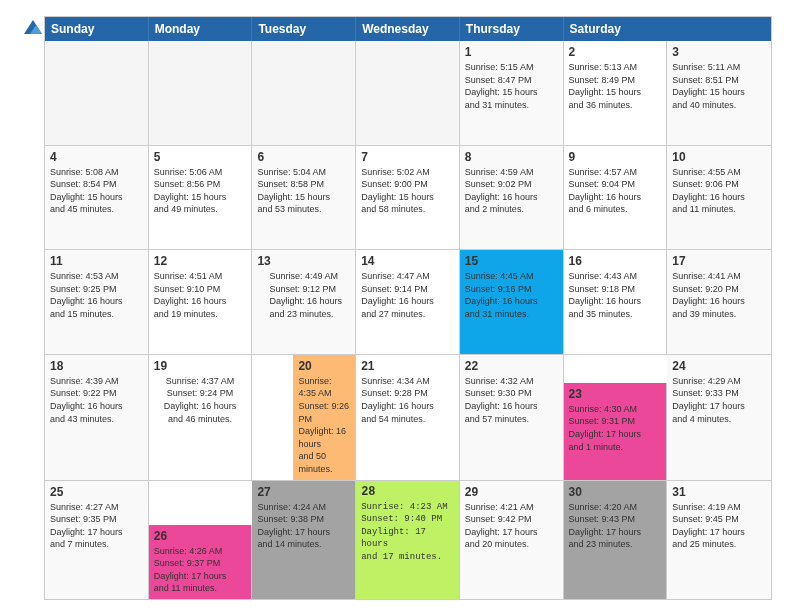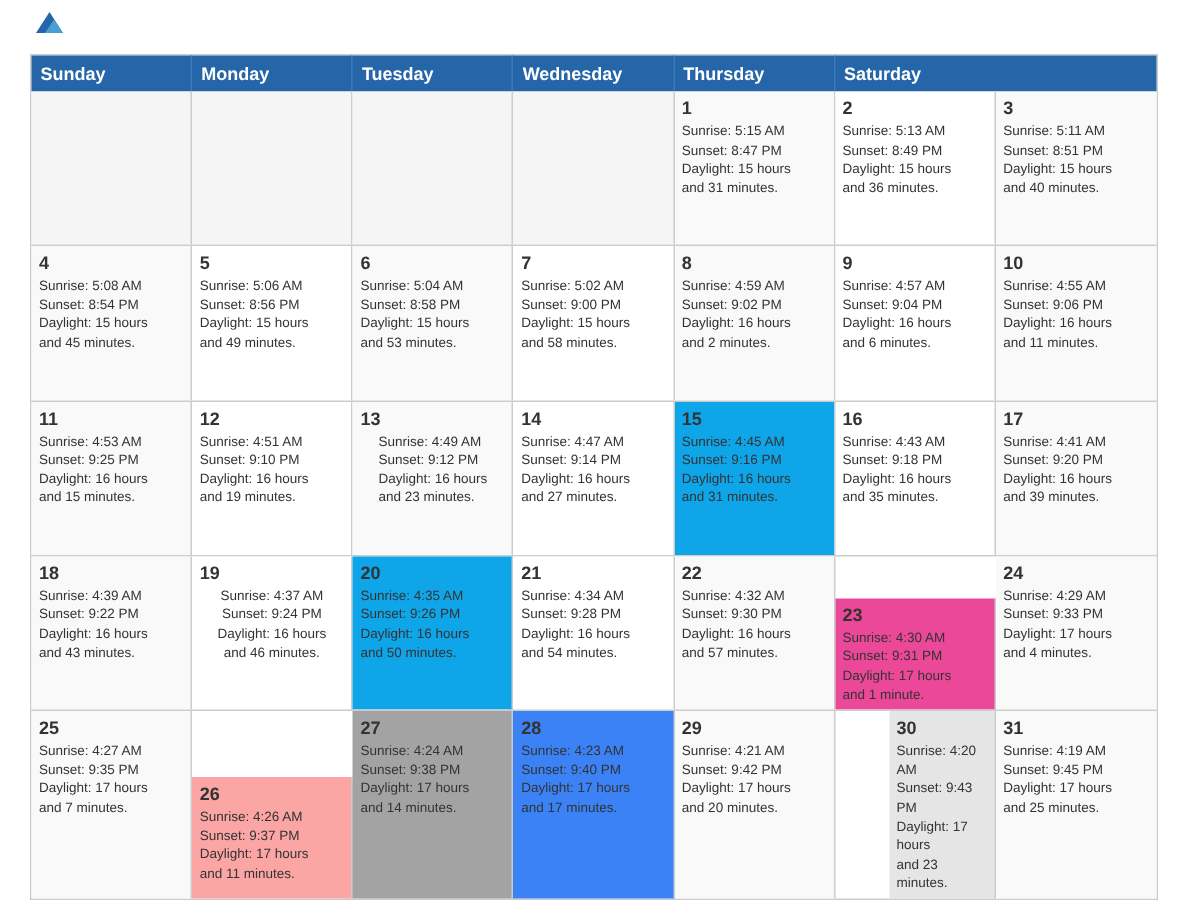--- a/index.html
+++ b/index.html
@@ -6,23 +6,23 @@
     body {
       font-family: Arial, sans-serif;
       background: #fff;
       width: 792px;
       height: 612px;
       overflow: hidden;
     }
     .page {
       width: 792px;
       height: 612px;
-      padding: 4px 20px 12px 20px;
-      display: flex;
-      flex-direction: column;
+      padding: 16px 20px 12px 20px;
+      display: flex;
+      flex-direction: row;
     }
     .header {
       display: flex;
       justify-content: space-between;
       align-items: flex-start;
       margin-bottom: 10px;
     }
     .logo {
       display: flex;
       flex-direction: column;
@@ -287,21 +287,21 @@
 Daylight: 16 hours
 and 43 minutes.</div>
           </div>
           <div class="cal-cell" style="background: rgb(255, 255, 255);">
             <span class="day-num">19</span>
             <div class="cell-text" style="white-space: pre-line; text-align: center;">Sunrise: 4:37 AM
 Sunset: 9:24 PM
 Daylight: 16 hours
 and 46 minutes.</div>
           </div>
-          <div class="cal-cell shaded" style="background: #0ea5e9;">
+          <div class="cal-cell shaded" style="background: #fdba74; margin-left: 41px;">
             <span class="day-num">20</span>
             <div class="cell-text" style="white-space: pre-line;">Sunrise: 4:35 AM
 Sunset: 9:26 PM
 Daylight: 16 hours
 and 50 minutes.</div>
           </div>
           <div class="cal-cell" style="background: rgb(255, 255, 255);">
             <span class="day-num">21</span>
             <div class="cell-text" style="white-space: pre-line;">Sunrise: 4:34 AM
 Sunset: 9:28 PM
@@ -331,49 +331,49 @@
           </div>
         </div>
         <div class="cal-row">
           <div class="cal-cell shaded" style="background: rgb(249, 249, 249);">
             <span class="day-num">25</span>
             <div class="cell-text" style="white-space: pre-line;">Sunrise: 4:27 AM
 Sunset: 9:35 PM
 Daylight: 17 hours
 and 7 minutes.</div>
           </div>
-          <div class="cal-cell" style="background: #fca5a5; margin-top: 44px;">
+          <div class="cal-cell" style="background: #ec4899; margin-top: 44px;">
             <span class="day-num">26</span>
             <div class="cell-text" style="white-space: pre-line;">Sunrise: 4:26 AM
 Sunset: 9:37 PM
 Daylight: 17 hours
 and 11 minutes.</div>
           </div>
           <div class="cal-cell shaded" style="background: #a3a3a3;">
             <span class="day-num">27</span>
             <div class="cell-text" style="white-space: pre-line;">Sunrise: 4:24 AM
 Sunset: 9:38 PM
 Daylight: 17 hours
 and 14 minutes.</div>
           </div>
-          <div class="cal-cell" style="background: #3b82f6;">
+          <div class="cal-cell" style="background: #bef264; font-family: Liberation Mono, monospace;">
             <span class="day-num">28</span>
             <div class="cell-text" style="white-space: pre-line;">Sunrise: 4:23 AM
 Sunset: 9:40 PM
 Daylight: 17 hours
 and 17 minutes.</div>
           </div>
           <div class="cal-cell shaded" style="background: rgb(249, 249, 249);">
             <span class="day-num">29</span>
             <div class="cell-text" style="white-space: pre-line;">Sunrise: 4:21 AM
 Sunset: 9:42 PM
 Daylight: 17 hours
 and 20 minutes.</div>
           </div>
-          <div class="cal-cell" style="background: #e5e5e5; margin-left: 36px;">
+          <div class="cal-cell" style="background: #a3a3a3;">
             <span class="day-num">30</span>
             <div class="cell-text" style="white-space: pre-line;">Sunrise: 4:20 AM
 Sunset: 9:43 PM
 Daylight: 17 hours
 and 23 minutes.</div>
           </div>
           <div class="cal-cell shaded" style="background: rgb(249, 249, 249);">
             <span class="day-num">31</span>
             <div class="cell-text" style="white-space: pre-line;">Sunrise: 4:19 AM
 Sunset: 9:45 PM

